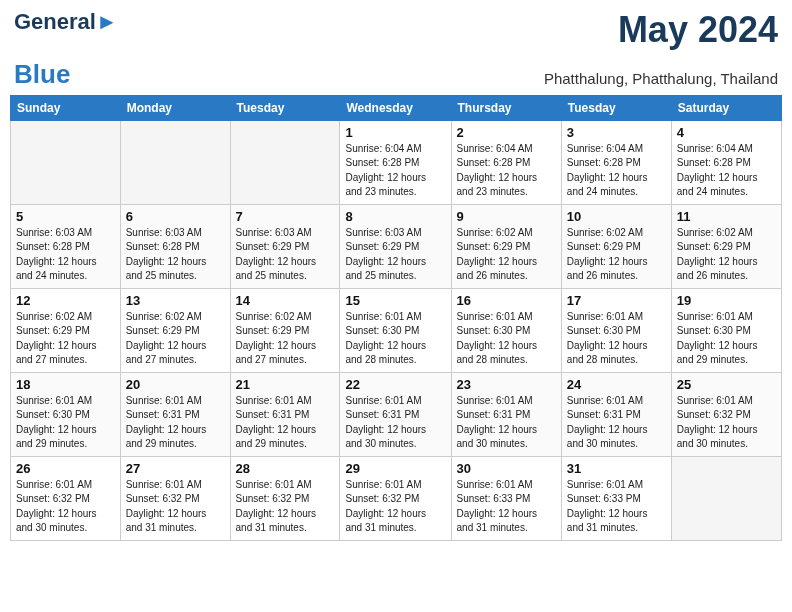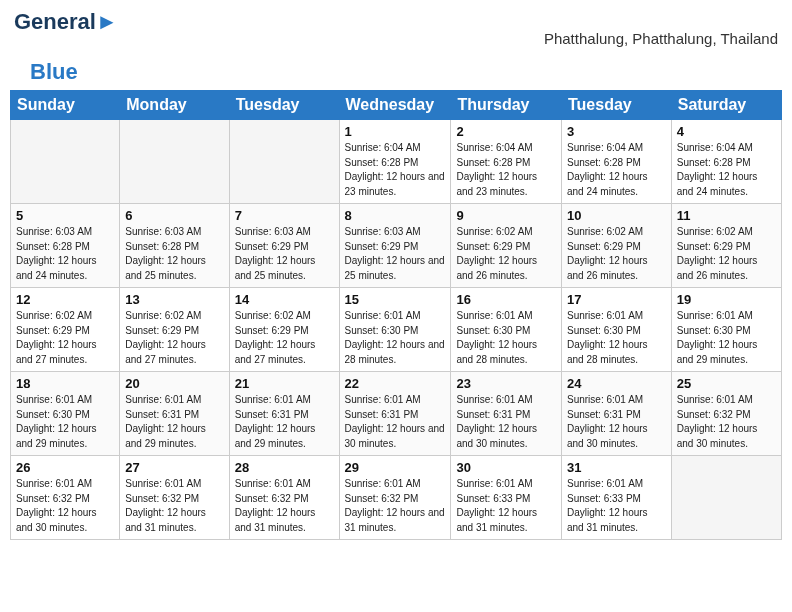--- a/index.html
+++ b/index.html
@@ -40,21 +40,21 @@
     .calendar {
       width: 100%;
       border-collapse: collapse;
       font-size: 11px;
     }
     .calendar th {
       background: #2979c5;
       color: #fff;
       text-align: left;
       padding: 5px 6px;
-      font-size: 16px;
+      font-size: 12px;
       font-weight: bold;
       border: 1px solid #2979c5;
     }
     .calendar td {
       border: 1px solid #ccc;
       vertical-align: top;
       padding: 4px 5px;
       width: 113px;
       height: 80px;
       background: #fff;
@@ -80,23 +80,24 @@
 </head>
 <body>
 
 <div class="header">
   <div class="logo">
     <div style="display:flex;align-items:center;">
       <div style="font-size:22px;font-weight:bold;color:#1a3a5c;line-height:1.1;">
         <span style="color:#1a3a5c;">General</span><span style="color:#2979c5;">►</span>
       </div>
     </div>
-    <div style="font-size:22px;font-weight:bold;color:#2979c5;margin-top:-2px;line-height:1.1;margin-left:16px;">Blue</div>
+    <div style="font-size:26px;font-weight:bold;color:#2979c5;margin-top:-2px;line-height:1.1;">Blue</div>
   </div>
   <div class="title-block">
+    <div class="month-year">May 2024</div>
     <div class="location">Phatthalung, Phatthalung, Thailand</div>
   </div>
 </div>
 
 <table class="calendar">
   <thead>
     <tr>
     <th>Sunday</th>
         <th>Monday</th>
         <th>Tuesday</th>

